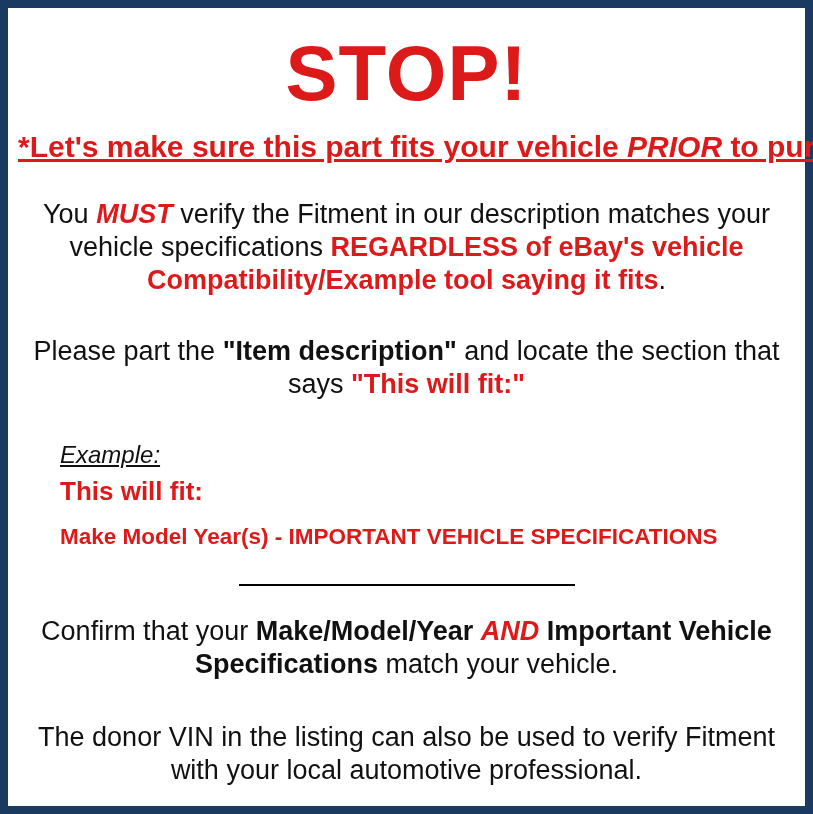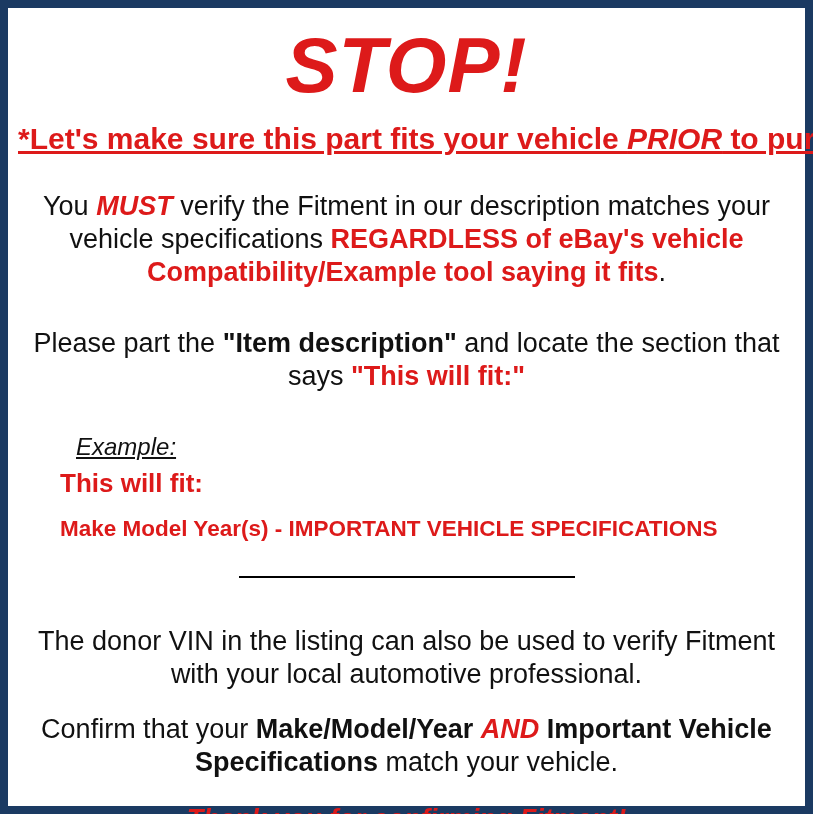--- a/index.html
+++ b/index.html
@@ -24,27 +24,26 @@
     position: relative;
   }
 
   .red      { color: #dd1a1a; }
   .black    { color: #111111; }
   .b        { font-weight: bold; }
   .i        { font-style: italic; }
   .u        { }
 
   .stop-title {
-    margin: 4px;
+    margin: 12px;
     padding-top: 10px;
     text-align: center;
     font-size: 78px;
     line-height: 86px;
     font-weight: bold;
-    font-style: italic;
     color: #dd1a1a;
     letter-spacing: 1px;
   }
 
   .subtitle {
     margin: 16px 0 0 0;
     text-align: right;
     font-size: 30px;
     line-height: 30px;
     font-weight: bold;
@@ -68,21 +67,20 @@
     margin-top: 40px;
     padding-left: 42px;
     text-align: left;
   }
   .example-label {
     font-size: 24px;
     line-height: 28px;
     font-style: italic;
     color: #111111;
     text-decoration: underline;
-    margin-left: 16px;
   }
   .example-fit {
     font-size: 26px;
     line-height: 32px;
     font-weight: bold;
     color: #dd1a1a;
     margin-top: 6px;
   }
   .example-spec {
     margin-top: 16px;
@@ -142,21 +140,21 @@
       <span class="example-label">Example:</span>
     </div>
     <div class="example-fit">This will fit:</div>
     <div class="example-spec">Make Model Year(s) - IMPORTANT VEHICLE SPECIFICATIONS</div>
   </div>
 
   <div class="divider-wrap">
     <span class="divider"></span>
   </div>
 
-  <p class="para" id="vin-para">The donor VIN in the listing can also be used to verify Fitment with your local automotive professional.</p>
-
   <p class="para" id="confirm-para">
     <span>Confirm that your </span><span class="b black">Make/Model/Year</span><span> </span><span class="red b i u">AND</span><span> </span><span class="b black">Important Vehicle Specifications</span><span> match your vehicle.</span>
   </p>
+
+  <p class="para" id="vin-para">The donor VIN in the listing can also be used to verify Fitment with your local automotive professional.</p>
 
   <p class="thanks">Thank you for confirming Fitment!</p>
 
 </div>
 
 </body></html>

